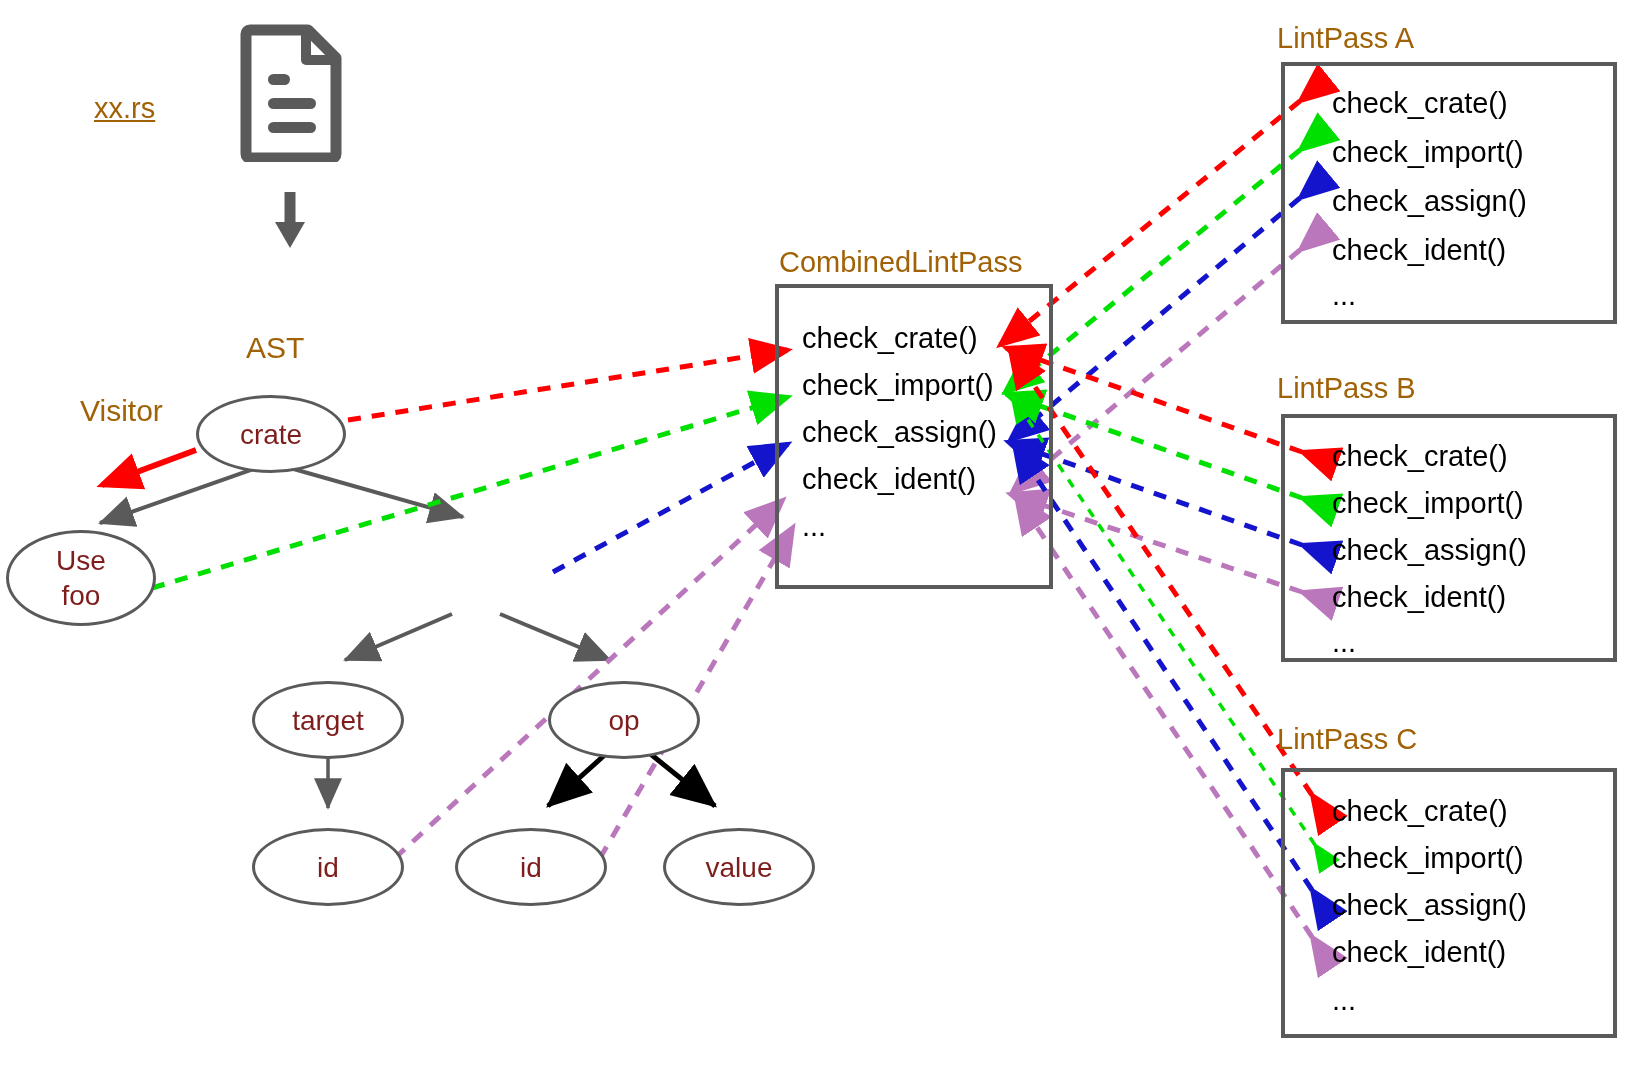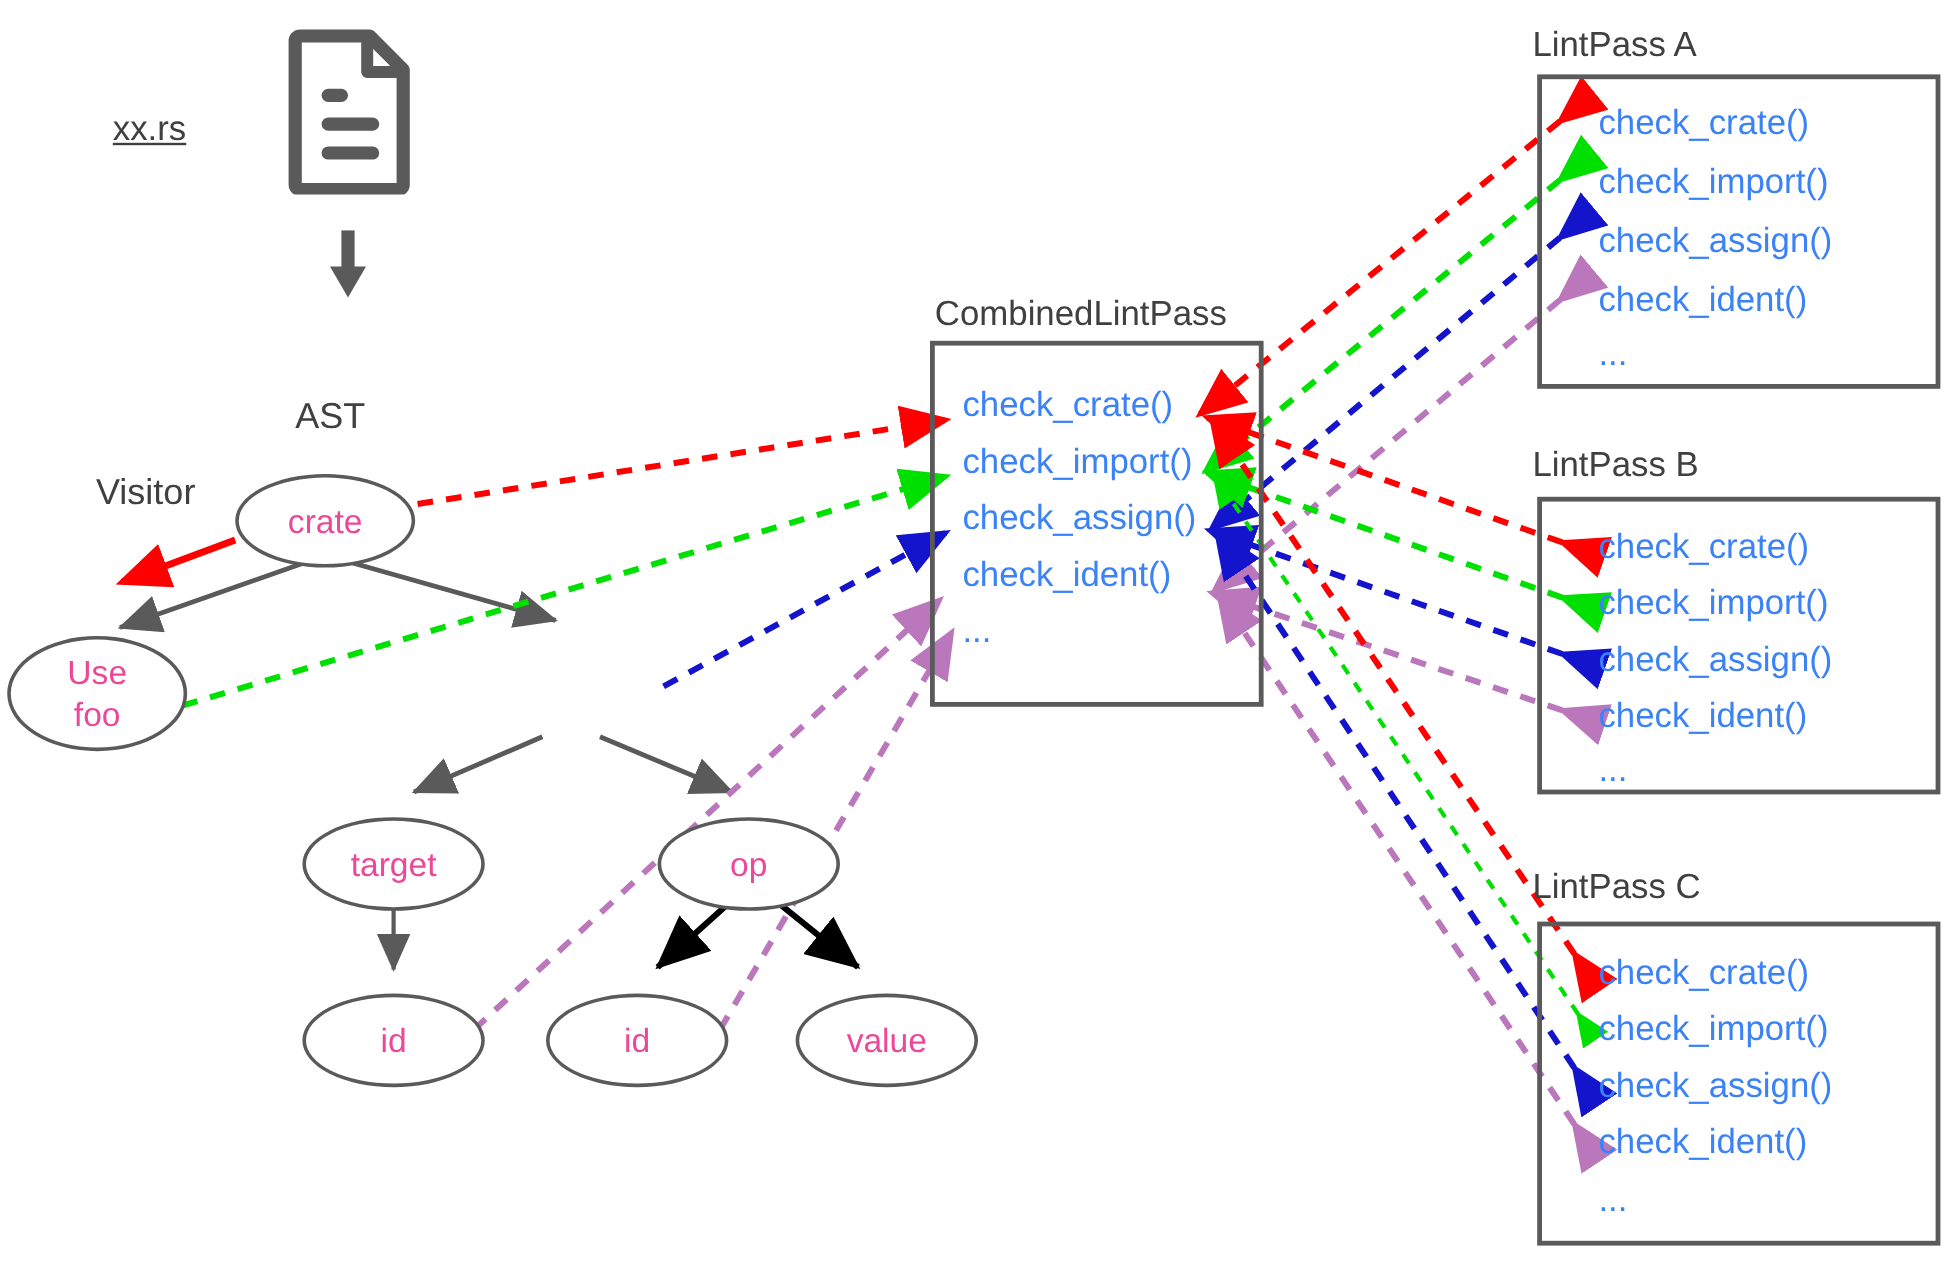--- a/index.html
+++ b/index.html
@@ -6,57 +6,57 @@
   body{
     width:1625px;height:1065px;
     background:#ffffff;
     font-family:"Liberation Sans","DejaVu Sans",sans-serif;
     overflow:hidden;
     position:relative;
   }
   #stage{position:absolute;left:0;top:0;width:1625px;height:1065px;}
   #edges{position:absolute;left:0;top:0;width:1625px;height:1065px;pointer-events:none;}
 
-  .lbl{position:absolute;color:#404040;white-space:nowrap;}
+  .lbl{position:absolute;color:#a16207;white-space:nowrap;}
 
   
   .t-file{font-size:29px;text-decoration:underline;}
   .t-ast{font-size:30px;}
   .t-visitor{font-size:30px;}
   .t-boxtitle{font-size:29px;}
 
   
   .box{
     position:absolute;
     border:4px solid #5a5a5a;
     background:transparent;
     box-sizing:border-box;
   }
   .box .rows{
     position:absolute;left:0;top:0;width:100%;height:100%;
   }
   .method{
     position:absolute;
     font-size:29px;
-    color:#3b82f6;
+    color:#000000;
     white-space:nowrap;
   }
 
   
   .node{
     position:absolute;
     border:3px solid #5a5a5a;
     border-radius:50%;
     background:#ffffff;
     display:flex;
     align-items:center;
     justify-content:center;
     text-align:center;
     box-sizing:border-box;
-    color:#ec4899;
+    color:#7f1d1d;
     font-size:28px;
     line-height:1.25;
   }
 
   
   .fileicon{position:absolute;}
 </style>
 </head>
 <body>
 

